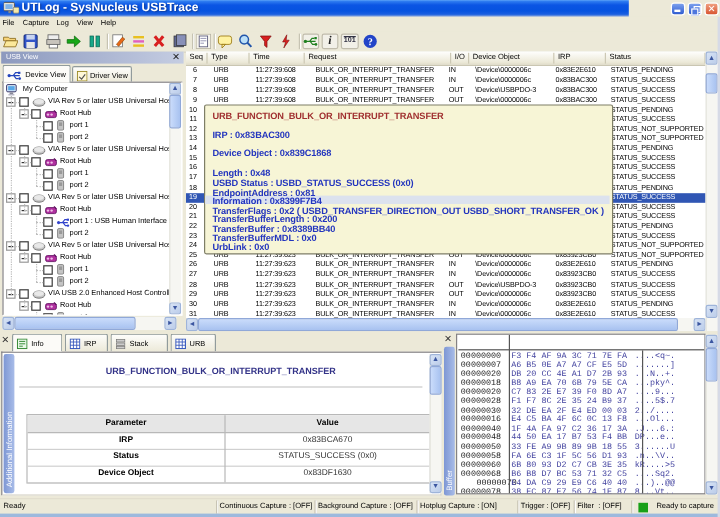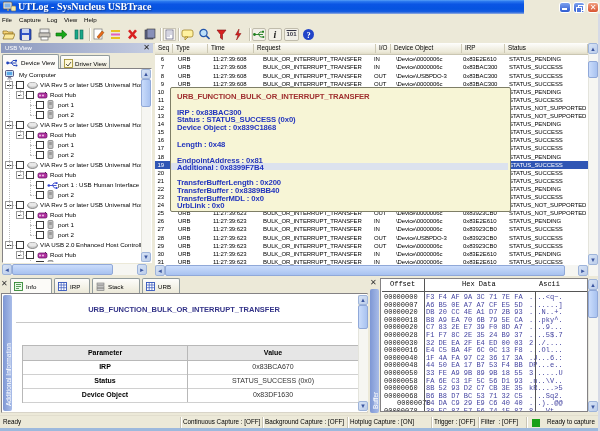--- a/index.html
+++ b/index.html
@@ -1,18 +1,18 @@
 <!DOCTYPE html>
 <html><head><meta charset="utf-8">
 <style>
 html,body{margin:0;padding:0;}
 body{width:600px;height:431px;overflow:hidden;font-family:"Liberation Sans",sans-serif;background:#ECE9D8;position:relative;}
 .abs{position:absolute;}
 
-#title{left:0;top:0;width:524px;height:14px;background:linear-gradient(180deg,#5EA4F8 0%,#2E7CF0 8%,#0B55E4 30%,#0653E0 65%,#1A5FE0 85%,#7F9FDE 97%,#9FB4DC 100%);font-family:Liberation Serif, serif;}
+#title{left:0;top:0;width:524px;height:14px;background:linear-gradient(180deg,#5EA4F8 0%,#2E7CF0 8%,#0B55E4 30%,#0653E0 65%,#1A5FE0 85%,#7F9FDE 97%,#9FB4DC 100%);}
 #title .txt{position:absolute;left:18px;top:1px;color:#fff;font-weight:bold;font-size:10px;letter-spacing:0px;text-shadow:1px 1px 1px #1140A0;}
 .tbtn{position:absolute;top:2px;width:12px;height:11px;border-radius:3px;border:1px solid #fff;box-sizing:border-box;font-size:8px;color:#fff;text-align:center;line-height:9px;}
 
 #menu{left:0;top:14px;width:600px;height:12px;background:#ECE9D8;font-size:6.2px;color:#000;}
 #menu span{position:absolute;top:2px;}
 
 #tools{left:0;top:26px;width:600px;height:17px;background:#ECE9D8;border-bottom:1px solid #D8D4C8;}
 .ticon{position:absolute;top:2px;width:13px;height:13px;}
 .tsep{position:absolute;top:2px;width:1px;height:13px;background:#C6C3B2;border-right:1px solid #fff;}
 
@@ -733,25 +733,26 @@
 <div class="strack" style="left:0;top:222px;width:445px;height:11px"></div>
 <div class="sbtn" style="left:0;top:222px;width:10px;height:11px;font-size:6px;line-height:10px">◄</div>
 <div class="sthumb h" style="left:10px;top:222px;width:400px;height:11px"></div>
 <div class="sbtn" style="left:423px;top:222px;width:10px;height:11px;font-size:6px;line-height:10px">►</div>
 <div class="strack" style="left:433px;top:222px;width:10px;height:11px"></div>
 </div>
 <div id="popup" class="abs">
 <div style="top:74.8px;left:0px;width:337px;height:7.6px;background:#DCE2EE;"></div>
 <div style="top:4px;color:#A03030;">URB_FUNCTION_BULK_OR_INTERRUPT_TRANSFER</div>
 <div style="top:19.5px;">IRP : 0x83BAC300</div>
-<div style="top:27.1px;">Status : STATUS_SUCCESS (0x0)</div>
 <div style="top:34.7px;">Device Object : 0x839C1868</div>
 <div style="top:52.3px;">Length : 0x48</div>
+<div style="top:59.9px;">USBD Status : USBD_STATUS_SUCCESS (0x0)</div>
 <div style="top:67.5px;">EndpointAddress : 0x81</div>
-<div style="top:75.1px;">Additional : 0x8399F7B4</div>
+<div style="top:75.1px;">Information : 0x8399F7B4</div>
+<div style="top:82.7px;">TransferFlags : 0x2 ( USBD_TRANSFER_DIRECTION_OUT USBD_SHORT_TRANSFER_OK )</div>
 <div style="top:90.3px;">TransferBufferLength : 0x200</div>
 <div style="top:97.9px;">TransferBuffer : 0x8389BB40</div>
 <div style="top:105.5px;">TransferBufferMDL : 0x0</div>
 <div style="top:113.1px;">UrbLink : 0x0</div>
 </div>
 <div id="bl" class="abs">
 <div class="abs" style="left:1px;top:3px;width:9px;height:9px;font-size:8px;line-height:9px;color:#333">✕</div>
 <div class="tab on" style="left:10px;top:2px;width:42px;height:15px;">
       <span style="position:absolute;left:3px;top:3px;width:9px;height:9px"><svg width="9" height="9" viewBox="0 0 9 9">
           <rect x="0.5" y="0.5" width="8" height="8" fill="#E8F8E8" stroke="#338833" stroke-width="0.9"></rect>
@@ -809,25 +810,20 @@
 <div class="sbtn" style="left:356px;top:1px;width:10px;height:10px;font-size:6px;line-height:9px">▲</div>
 <div class="sthumb" style="left:356px;top:11px;width:10px;height:24px"></div>
 <div class="sbtn" style="left:356px;top:107px;width:10px;height:10px;font-size:6px;line-height:9px">▼</div>
 </div>
 </div>
 <div id="br" class="abs">
 <div class="abs" style="left:1px;top:2px;width:9px;height:9px;font-size:8px;line-height:9px;color:#333">✕</div>
 <div class="vstrip" style="left:1px;top:13px;height:124px;"></div>
 <div class="vtxt" style="left:3px;top:133px;">Buffer</div>
 <div class="abs mono" style="left:11px;top:2px;width:208px;height:134px;background:#fff;border:1px solid #848284;box-sizing:border-box;font-size:7px;overflow:hidden">
-<div class="abs" style="left:0;top:1px;width:218px;height:10px;color:#000;">
-        <span class="abs" style="left:9px">Offset</span>
-        <span class="abs" style="left:81px">Hex Data</span>
-        <span class="abs" style="left:158px">Ascii</span>
-      </div>
 <div class="abs" style="left:1px;top:12px;width:205px;height:1px;background:#555"></div>
 <div class="abs" style="top:14px;left:0;white-space:nowrap">
         <span class="abs" style="left:3px;color:#222">00000000</span>
         <span class="abs" style="left:45px;color:#4444A0">F3 F4 AF 9A 3C 71 7E FA</span>
         <span class="abs" style="left:148px;color:#4444A0">....&lt;q~.</span>
       </div>
 <div class="abs" style="top:21.6px;left:0;white-space:nowrap">
         <span class="abs" style="left:3px;color:#222">00000007</span>
         <span class="abs" style="left:45px;color:#4444A0">A6 B5 0E A7 A7 CF E5 5D</span>
         <span class="abs" style="left:148px;color:#4444A0">.......]</span>
@@ -877,21 +873,21 @@
         <span class="abs" style="left:45px;color:#4444A0">33 FE A9 9B 89 9B 18 55</span>
         <span class="abs" style="left:148px;color:#4444A0">3......U</span>
       </div>
 <div class="abs" style="top:97.59999999999998px;left:0;white-space:nowrap">
         <span class="abs" style="left:3px;color:#222">00000058</span>
         <span class="abs" style="left:45px;color:#4444A0">FA 6E C3 1F 5C 56 D1 93</span>
         <span class="abs" style="left:148px;color:#4444A0">.n..\V..</span>
       </div>
 <div class="abs" style="top:105.19999999999997px;left:0;white-space:nowrap">
         <span class="abs" style="left:3px;color:#222">00000060</span>
-        <span class="abs" style="left:45px;color:#4444A0">8B 52 93 D2 C7 CB 3E 35</span>
+        <span class="abs" style="left:45px;color:#4444A0">6B 80 93 D2 C7 CB 3E 35</span>
         <span class="abs" style="left:148px;color:#4444A0">kR....&gt;5</span>
       </div>
 <div class="abs" style="top:112.79999999999997px;left:0;white-space:nowrap">
         <span class="abs" style="left:3px;color:#222">00000068</span>
         <span class="abs" style="left:45px;color:#4444A0">B6 B8 D7 BC 53 71 32 C5</span>
         <span class="abs" style="left:148px;color:#4444A0">....Sq2.</span>
       </div>
 <div class="abs" style="top:120.39999999999996px;left:0;white-space:nowrap">
         <span class="abs" style="left:16px;color:#222">00000070</span>
         <span class="abs" style="left:45px;color:#4444A0">E4 DA C9 29 E9 C6 40 40</span>

